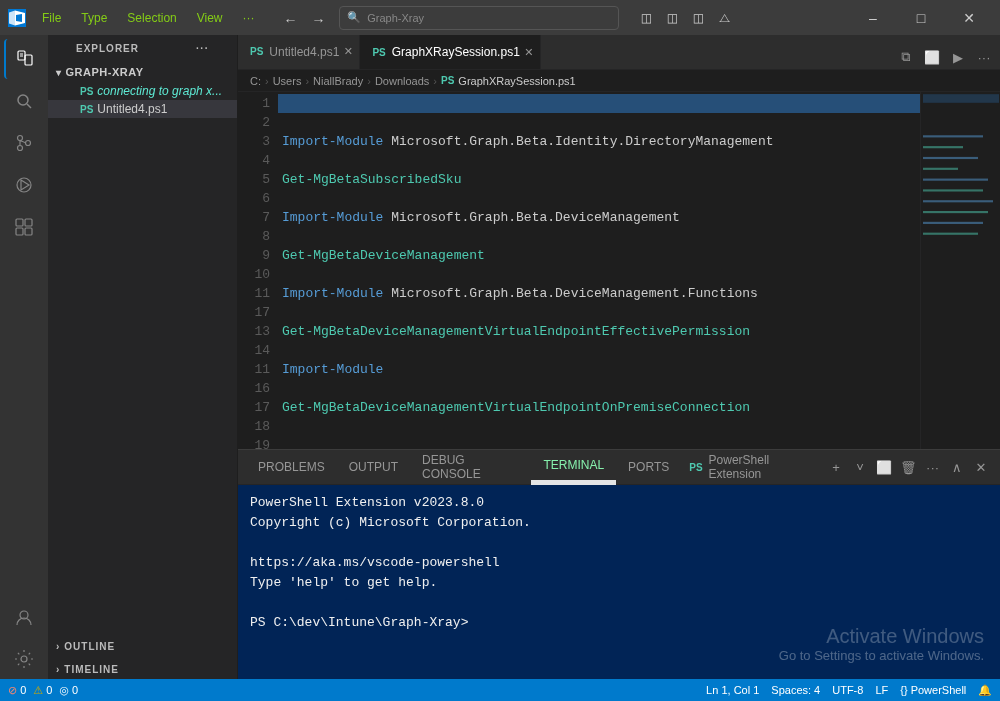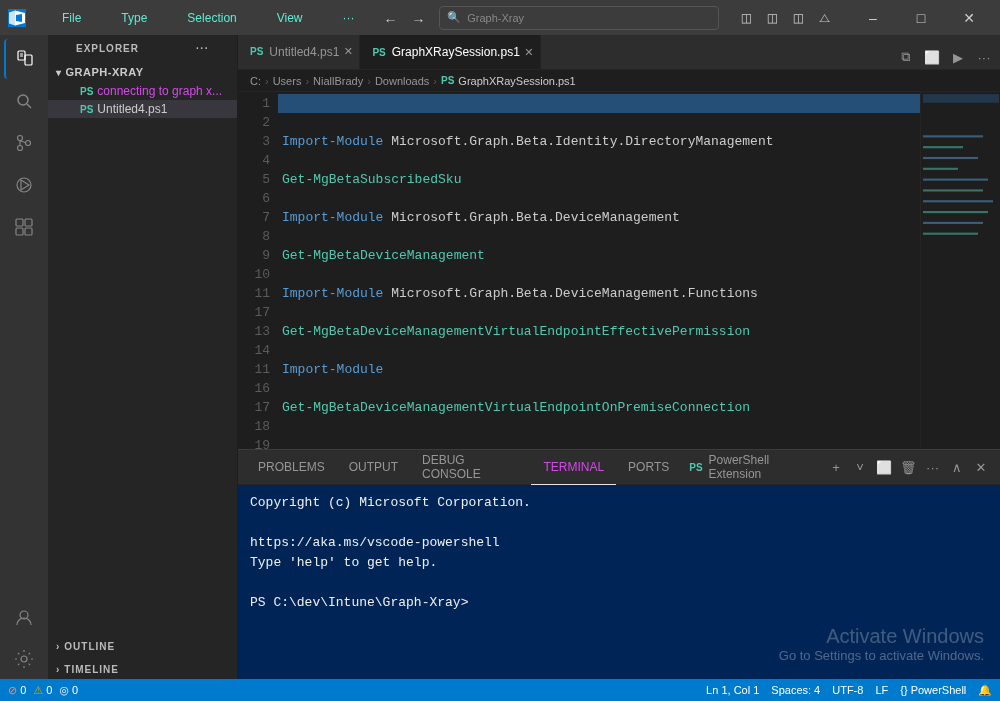--- a/index.html
+++ b/index.html
@@ -18,24 +18,23 @@
       width: 18px; height: 18px;
       background: #0078d4;
       display: flex; align-items: center; justify-content: center;
       font-size: 11px; font-weight: bold; color: white;
     }
     #titlebar .menu-items {
       display: flex; gap: 4px;
     }
     #titlebar .menu-item {
       padding: 2px 8px;
-      color: #5eead4;
+      color: #84cc16;
       cursor: pointer;
       border-radius: 3px;
-      margin-left: 20px;
     }
     #titlebar .nav-buttons {
       display: flex; gap: 4px; margin-left: 8px;
     }
     #titlebar .nav-btn {
       width: 24px; height: 22px;
       display: flex; align-items: center; justify-content: center;
       color: #cccccc; cursor: pointer; border-radius: 3px; font-size: 14px;
     }
     #titlebar .search-bar {
@@ -297,22 +296,22 @@
     .terminal-tab {
       padding: 0 12px;
       height: 35px;
       display: flex;
       align-items: center;
       font-size: 12px;
       color: #969696;
       cursor: pointer;
     }
     .terminal-tab.active {
-      color: #d946ef;
-      border-bottom: 1px solid #e5e5e5;
+      color: #86efac;
+      border-bottom: 5px solid #e5e5e5;
     }
     #terminal-actions {
       margin-left: auto;
       display: flex;
       align-items: center;
       gap: 2px;
     }
     .term-action-btn {
       width: 24px; height: 24px;
       display: flex; align-items: center; justify-content: center;
@@ -460,21 +459,21 @@
     <div id="sidebar-header">
       <span>EXPLORER</span>
       <span style="cursor:pointer;">···</span>
     </div>
     <div class="sidebar-section-header">
       <span style="font-size:10px;">▾</span>
       <span>GRAPH-XRAY</span>
     </div>
     <div class="sidebar-item" style="padding-left: 32px;">
       <span style="color:#4ec9b0; font-size:10px; font-weight:bold;">PS</span>
-      <span style="color:#d946ef; font-size:12px; overflow:hidden; text-overflow:ellipsis; white-space:nowrap;">connecting to graph x...</span>
+      <span style="color:#5eead4; font-size:12px; overflow:hidden; text-overflow:ellipsis; white-space:nowrap;font-style:italic;">connecting to graph x...</span>
     </div>
     <div class="sidebar-item active" style="padding-left: 32px;">
       <span style="color:#4ec9b0; font-size:10px; font-weight:bold;">PS</span>
       <span style="color:#cccccc; font-size:12px;">Untitled4.ps1</span>
     </div>
     <div style="flex:1;"></div>
     <div class="sidebar-outline">
       <span style="font-size:10px;">›</span>
       <span>OUTLINE</span>
     </div>
@@ -594,20 +593,21 @@
           <div class="term-action-btn">+</div>
           <div class="term-action-btn">˅</div>
           <div class="term-action-btn">⬜</div>
           <div class="term-action-btn">🗑</div>
           <div class="term-action-btn">···</div>
           <div class="term-action-btn">∧</div>
           <div class="term-action-btn">✕</div>
         </div>
       </div>
       <div id="terminal-content">
+        <div class="term-line">PowerShell Extension v2023.8.0</div>
         <div class="term-line">Copyright (c) Microsoft Corporation.</div>
         <div class="term-line">&nbsp;</div>
         <div class="term-line">https://aka.ms/vscode-powershell</div>
         <div class="term-line">Type 'help' to get help.</div>
         <div class="term-line">&nbsp;</div>
         <div class="term-line term-prompt">PS C:\dev\Intune\Graph-Xray&gt; </div>
         <div class="activate-msg">
           <div class="title">Activate Windows</div>
           <div>Go to Settings to activate Windows.</div>
         </div>

